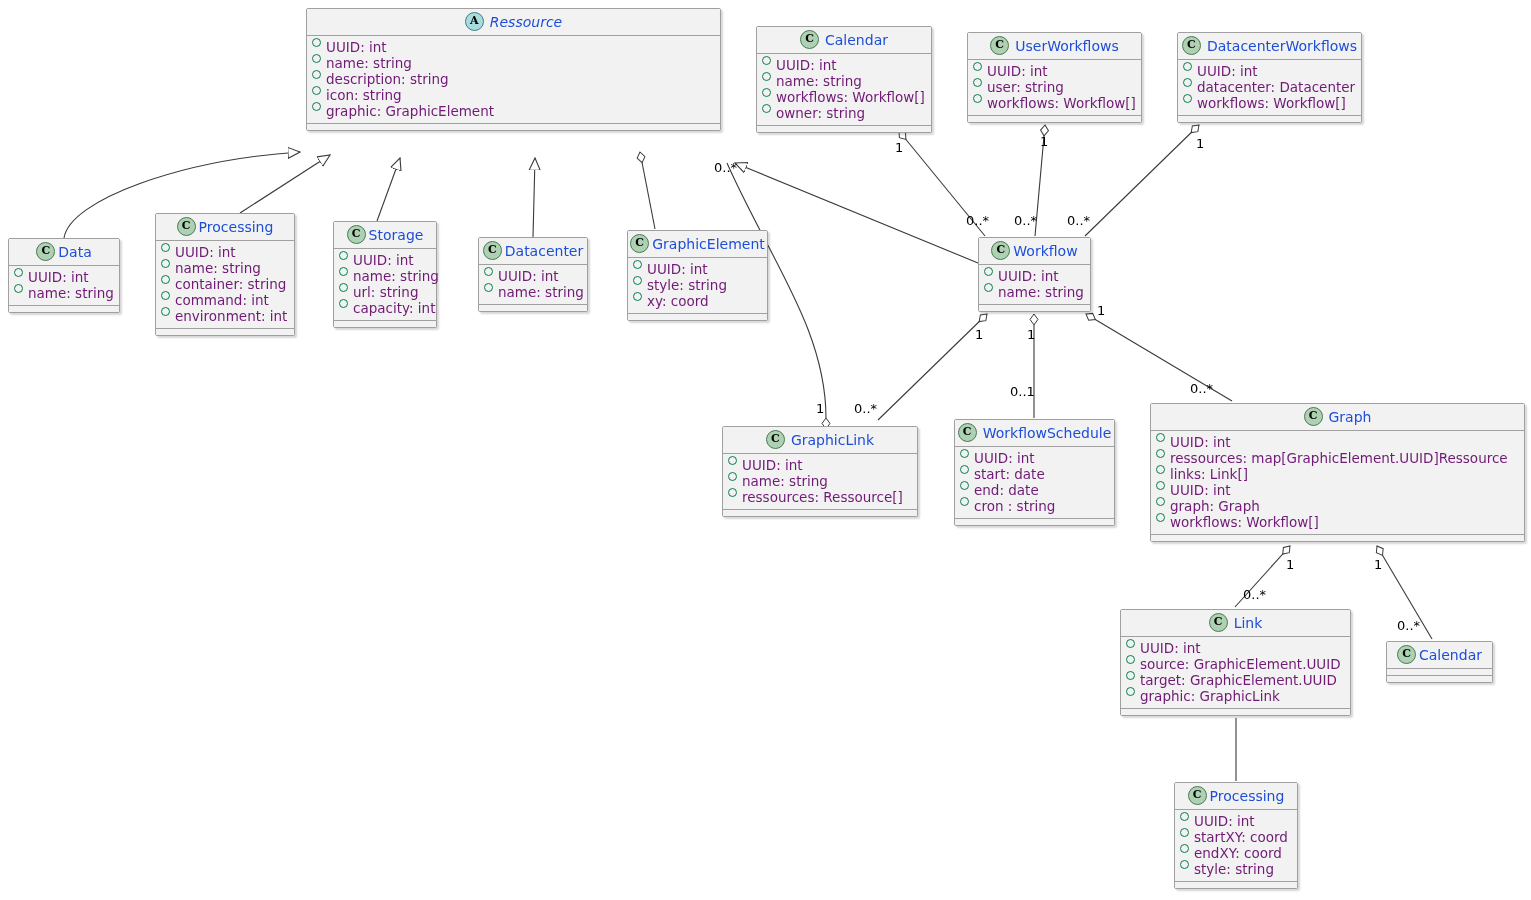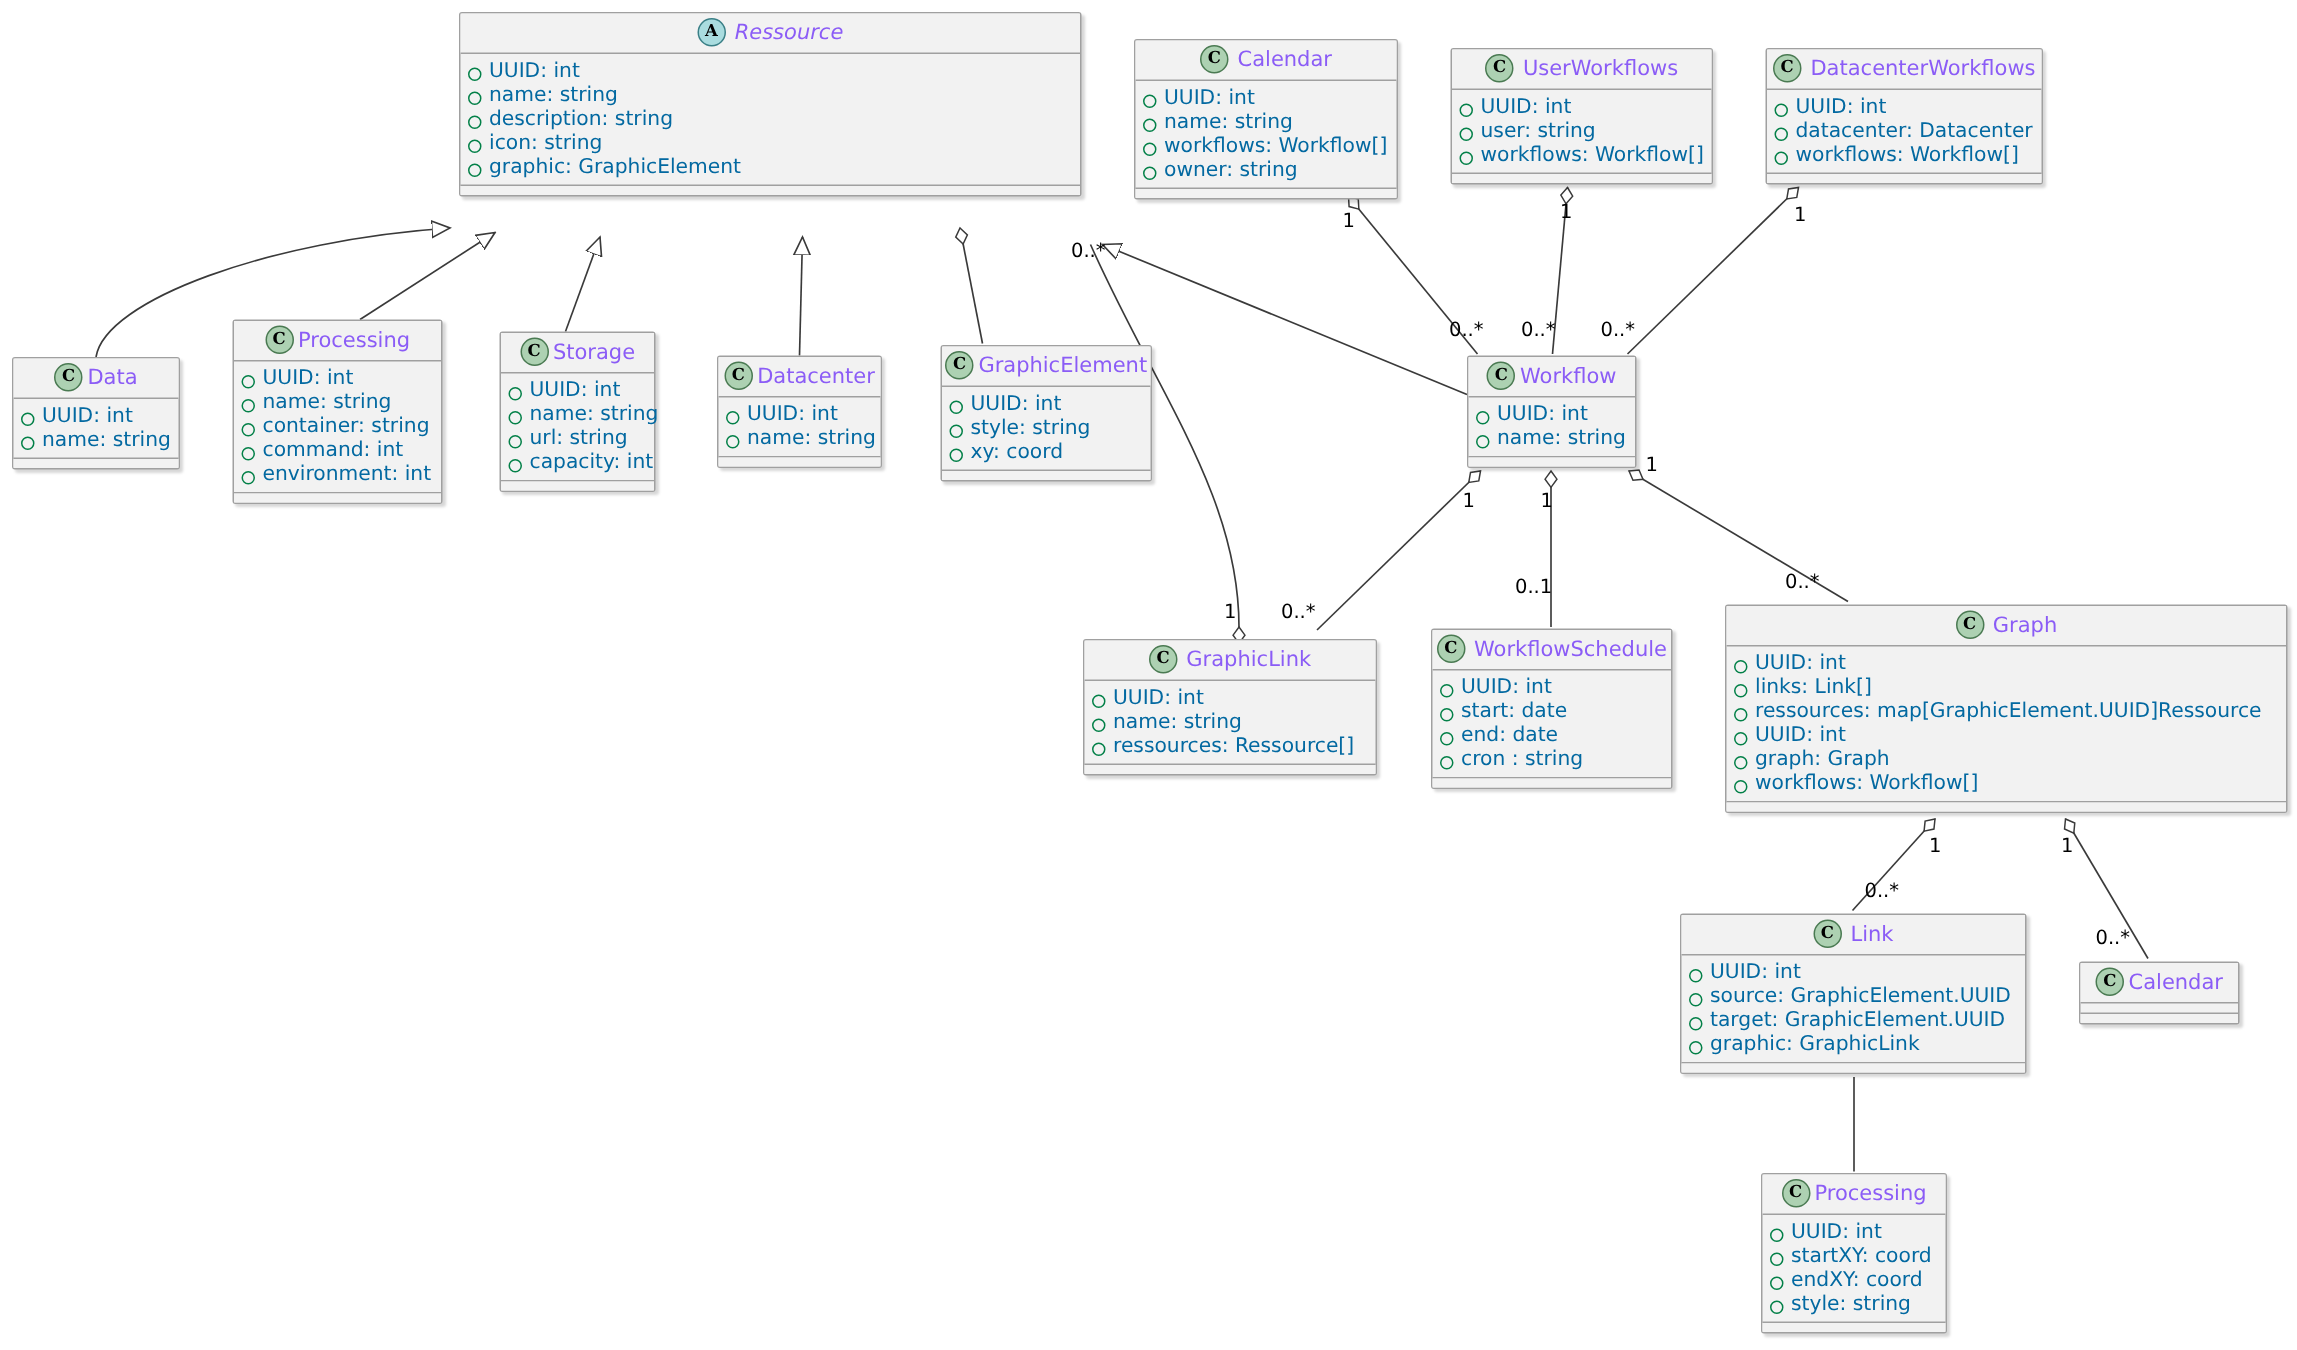--- a/index.html
+++ b/index.html
@@ -53,35 +53,35 @@
     text-align: center;
     flex: 0 0 auto;
     font-family: "DejaVu Serif", "Liberation Serif", serif;
   }
   .class-icon.abstract {
     background: #A9DCDF;
     border: 1px solid #3A7F86;
   }
   .class-title {
     font-size: 14px;
-    color: #8b5cf6;
+    color: #1d4ed8;
     white-space: nowrap;
   }
   .class-title.italic { font-style: italic; }
   .uml-attrs {
     padding: 3px 6px 4px 5px;
     border-bottom: 1px solid #A0A0A0;
   }
   .uml-attrs.empty { padding: 0; height: 6px; }
   .attr {
     display: flex;
-    align-items: flex-end;
+    align-items: flex-start;
     gap: 5px;
     font-size: 13.5px;
-    color: #0369a1;
+    color: #701a75;
     line-height: 16px;
     white-space: nowrap;
   }
   .vis-dot {
     width: 7px;
     height: 7px;
     border-radius: 50%;
     border: 1.2px solid #038048;
     background: transparent;
     flex: 0 0 auto;
@@ -443,28 +443,28 @@
           <div class="class-icon">C</div>
           <div class="class-title">Graph</div>
         </div>
         <div class="uml-attrs">
           <div class="attr">
             <span class="vis-dot"></span>
             <span>UUID: int</span>
           </div>
           <div class="attr">
             <span class="vis-dot"></span>
+            <span>ressources: map[GraphicElement.UUID]Ressource</span>
+          </div>
+          <div class="attr">
+            <span class="vis-dot"></span>
             <span>links: Link[]</span>
           </div>
           <div class="attr">
             <span class="vis-dot"></span>
-            <span>ressources: map[GraphicElement.UUID]Ressource</span>
-          </div>
-          <div class="attr">
-            <span class="vis-dot"></span>
             <span>UUID: int</span>
           </div>
           <div class="attr">
             <span class="vis-dot"></span>
             <span>graph: Graph</span>
           </div>
           <div class="attr">
             <span class="vis-dot"></span>
             <span>workflows: Workflow[]</span>
           </div>

